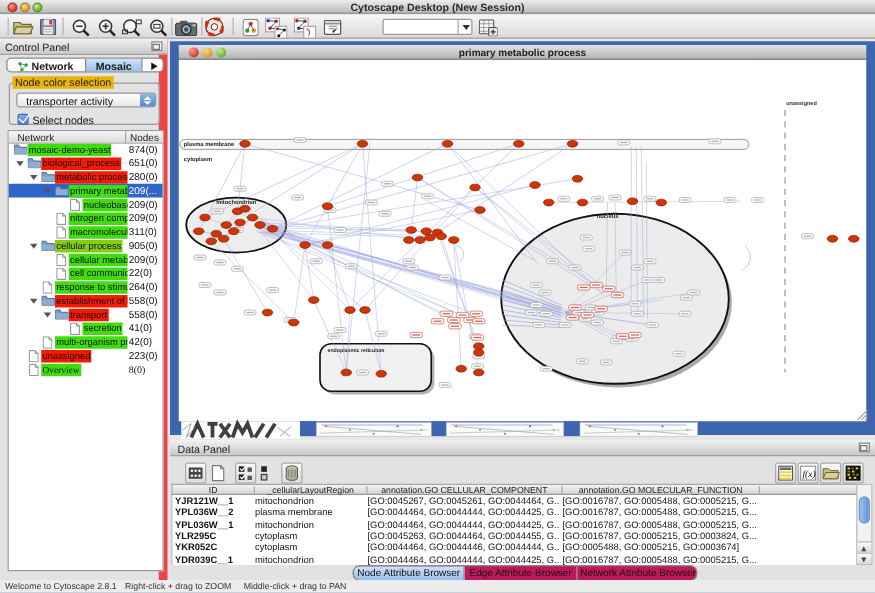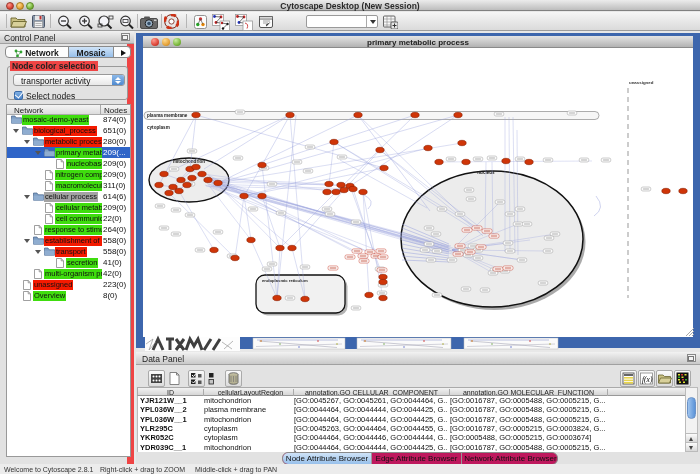--- a/index.html
+++ b/index.html
@@ -25,21 +25,21 @@
 #cpanel-hdr .htxt { position:absolute; left:4px; top:2px; font-size:8.5px; color:#222; }
 .float-ic { position:absolute; width:9px; height:8px; border:1px solid #888; background:#f4f4f4; }
 .float-ic:after { content:""; position:absolute; right:1px; top:1px; width:4px; height:3px; border:1px solid #777; }
 #cp-tabs { position:absolute; left:5px; top:15px; width:126px; height:12px; border:1px solid #8a8a8a; border-radius:4px; background:#fdfdfd; overflow:hidden; }
 #cp-tabs .seg { position:absolute; top:0; height:12px; font-size:8.5px; font-weight:bold; color:#1a1a1a; text-align:center; line-height:12px; }
 #seg-net { left:0; width:62px; }
 #seg-mos { left:62px; width:45px; background:linear-gradient(#cfe3f7,#8db9e8); border-left:1px solid #8a8a8a; }
 #seg-arr { left:107px; width:19px; border-left:1px solid #8a8a8a; }
 #seg-arr:after { content:""; position:absolute; left:7px; top:3px; border-top:3.5px solid transparent; border-bottom:3.5px solid transparent; border-left:5px solid #111; }
 #grpbox { position:absolute; left:7px; top:35px; width:121px; height:34px; border:1px solid #9a9a9a; border-radius:3px; }
-#grpbox-lbl { position:absolute; left:10px; top:30px; font-size:8.5px; font-weight:bold; color:#222; background:#ef4444; padding:0 2px; }
+#grpbox-lbl { position:absolute; left:10px; top:30px; font-size:8.5px; font-weight:normal; color:#222; background:#eab308; padding:0 2px; }
 #combo { position:absolute; left:13px; top:43px; width:112px; height:12px; background:linear-gradient(#ffffff,#e8e8e8); border:1px solid #999; border-radius:3px; }
 #combo span { position:absolute; left:7px; top:1px; font-size:8.5px; color:#111; }
 #combo-step { position:absolute; right:0; top:0; width:12px; height:10px; background:linear-gradient(#8db9e8,#4f8ad0); border-radius:0 2px 2px 0; }
 #combo-step:before { content:""; position:absolute; left:3px; top:1.5px; border-left:3px solid transparent; border-right:3px solid transparent; border-bottom:3.5px solid #fff; }
 #combo-step:after { content:""; position:absolute; left:3px; bottom:1.5px; border-left:3px solid transparent; border-right:3px solid transparent; border-top:3.5px solid #fff; }
 #chk { position:absolute; left:14px; top:60px; width:9px; height:9px; background:linear-gradient(#7fb0e4,#4a82c8); border:1px solid #3a6aa8; border-radius:2px; }
 #chk:after { content:""; position:absolute; left:2px; top:-3px; width:4px; height:8px; border-right:1.6px solid #fff; border-bottom:1.6px solid #fff; transform:rotate(40deg); }
 #chk-lbl { position:absolute; left:26px; top:59.5px; font-size:8.5px; color:#111; }
 #treebox { position:absolute; left:6px; top:73px; width:125px; height:353px; background:#fff; border:1px solid #999; }
 #tree-hdr { position:absolute; left:0; top:0; width:123px; height:10px; background:linear-gradient(#f5f5f5,#dcdcdc); border-bottom:1px solid #aaa; font-size:8px; color:#222; }
@@ -715,22 +715,22 @@
       </svg>
       <span class="tlab" style="left:48px;max-width:47px;background:#3fdd0e;color:#111;">macromolecule</span>
       <span class="tcnt" style="color:#111;">311(0)</span>
     </div>
 <div class="trow" style="top:191.0px;left:7px;width:123px;">
       <span class="tri" style="left:17px;"></span>
       <svg class="ticon" style="left:26px;" width="11" height="9" viewBox="0 0 11 9">
         <path d="M0.5,2 L0.5,8.2 L10.5,8.2 L10.5,2.8 L5,2.8 L4,1 L0.5,1 Z" fill="#7d9ec4" stroke="#46618a" stroke-width="0.7"></path>
         <rect x="0.5" y="3.6" width="10" height="4.6" fill="#8fadd0" stroke="none"></rect>
       </svg>
-      <span class="tlab" style="left:37px;max-width:58px;background:#a3a3a3;color:#111;">cellular process</span>
-      <span class="tcnt" style="color:#111;">614(6)</span>
+      <span class="tlab" style="left:37px;max-width:58px;background:#84cc16;color:#111;">cellular process</span>
+      <span class="tcnt" style="color:#111;">905(0)</span>
     </div>
 <div class="trow" style="top:202.0px;left:7px;width:123px;">
       <svg class="ticon" style="left:38px;" width="8" height="10" viewBox="0 0 8 10">
         <path d="M0.5,0.5 L5.2,0.5 L7.5,2.8 L7.5,9.5 L0.5,9.5 Z" fill="#fff" stroke="#888" stroke-width="0.8"></path>
         <path d="M5.2,0.5 L5.2,2.8 L7.5,2.8" fill="none" stroke="#888" stroke-width="0.8"></path>
       </svg>
       <span class="tlab" style="left:48px;max-width:47px;background:#3fdd0e;color:#111;">cellular metabo</span>
       <span class="tcnt" style="color:#111;">209(0)</span>
     </div>
 <div class="trow" style="top:213.0px;left:7px;width:123px;">
@@ -784,21 +784,21 @@
       <span class="tcnt" style="color:#111;">42(0)</span>
     </div>
 <div class="trow" style="top:279.0px;left:7px;width:123px;">
       <svg class="ticon" style="left:16px;" width="8" height="10" viewBox="0 0 8 10">
         <path d="M0.5,0.5 L5.2,0.5 L7.5,2.8 L7.5,9.5 L0.5,9.5 Z" fill="#fff" stroke="#888" stroke-width="0.8"></path>
         <path d="M5.2,0.5 L5.2,2.8 L7.5,2.8" fill="none" stroke="#888" stroke-width="0.8"></path>
       </svg>
       <span class="tlab" style="left:26px;max-width:69px;background:#f41a00;color:#111;">unassigned</span>
       <span class="tcnt" style="color:#111;">223(0)</span>
     </div>
-<div class="trow" style="top:290.0px;left:7px;width:123px;">
+<div class="trow" style="top:290.0px;left:7px;width:123px;font-family:Liberation Serif, serif;">
       <svg class="ticon" style="left:16px;" width="8" height="10" viewBox="0 0 8 10">
         <path d="M0.5,0.5 L5.2,0.5 L7.5,2.8 L7.5,9.5 L0.5,9.5 Z" fill="#fff" stroke="#888" stroke-width="0.8"></path>
         <path d="M5.2,0.5 L5.2,2.8 L7.5,2.8" fill="none" stroke="#888" stroke-width="0.8"></path>
       </svg>
       <span class="tlab" style="left:26px;max-width:69px;background:#3fdd0e;color:#111;">Overview</span>
       <span class="tcnt" style="color:#111;">8(0)</span>
     </div>
 
 <div class="abs" id="dpanel">
   <div id="dpanel-hdr">

